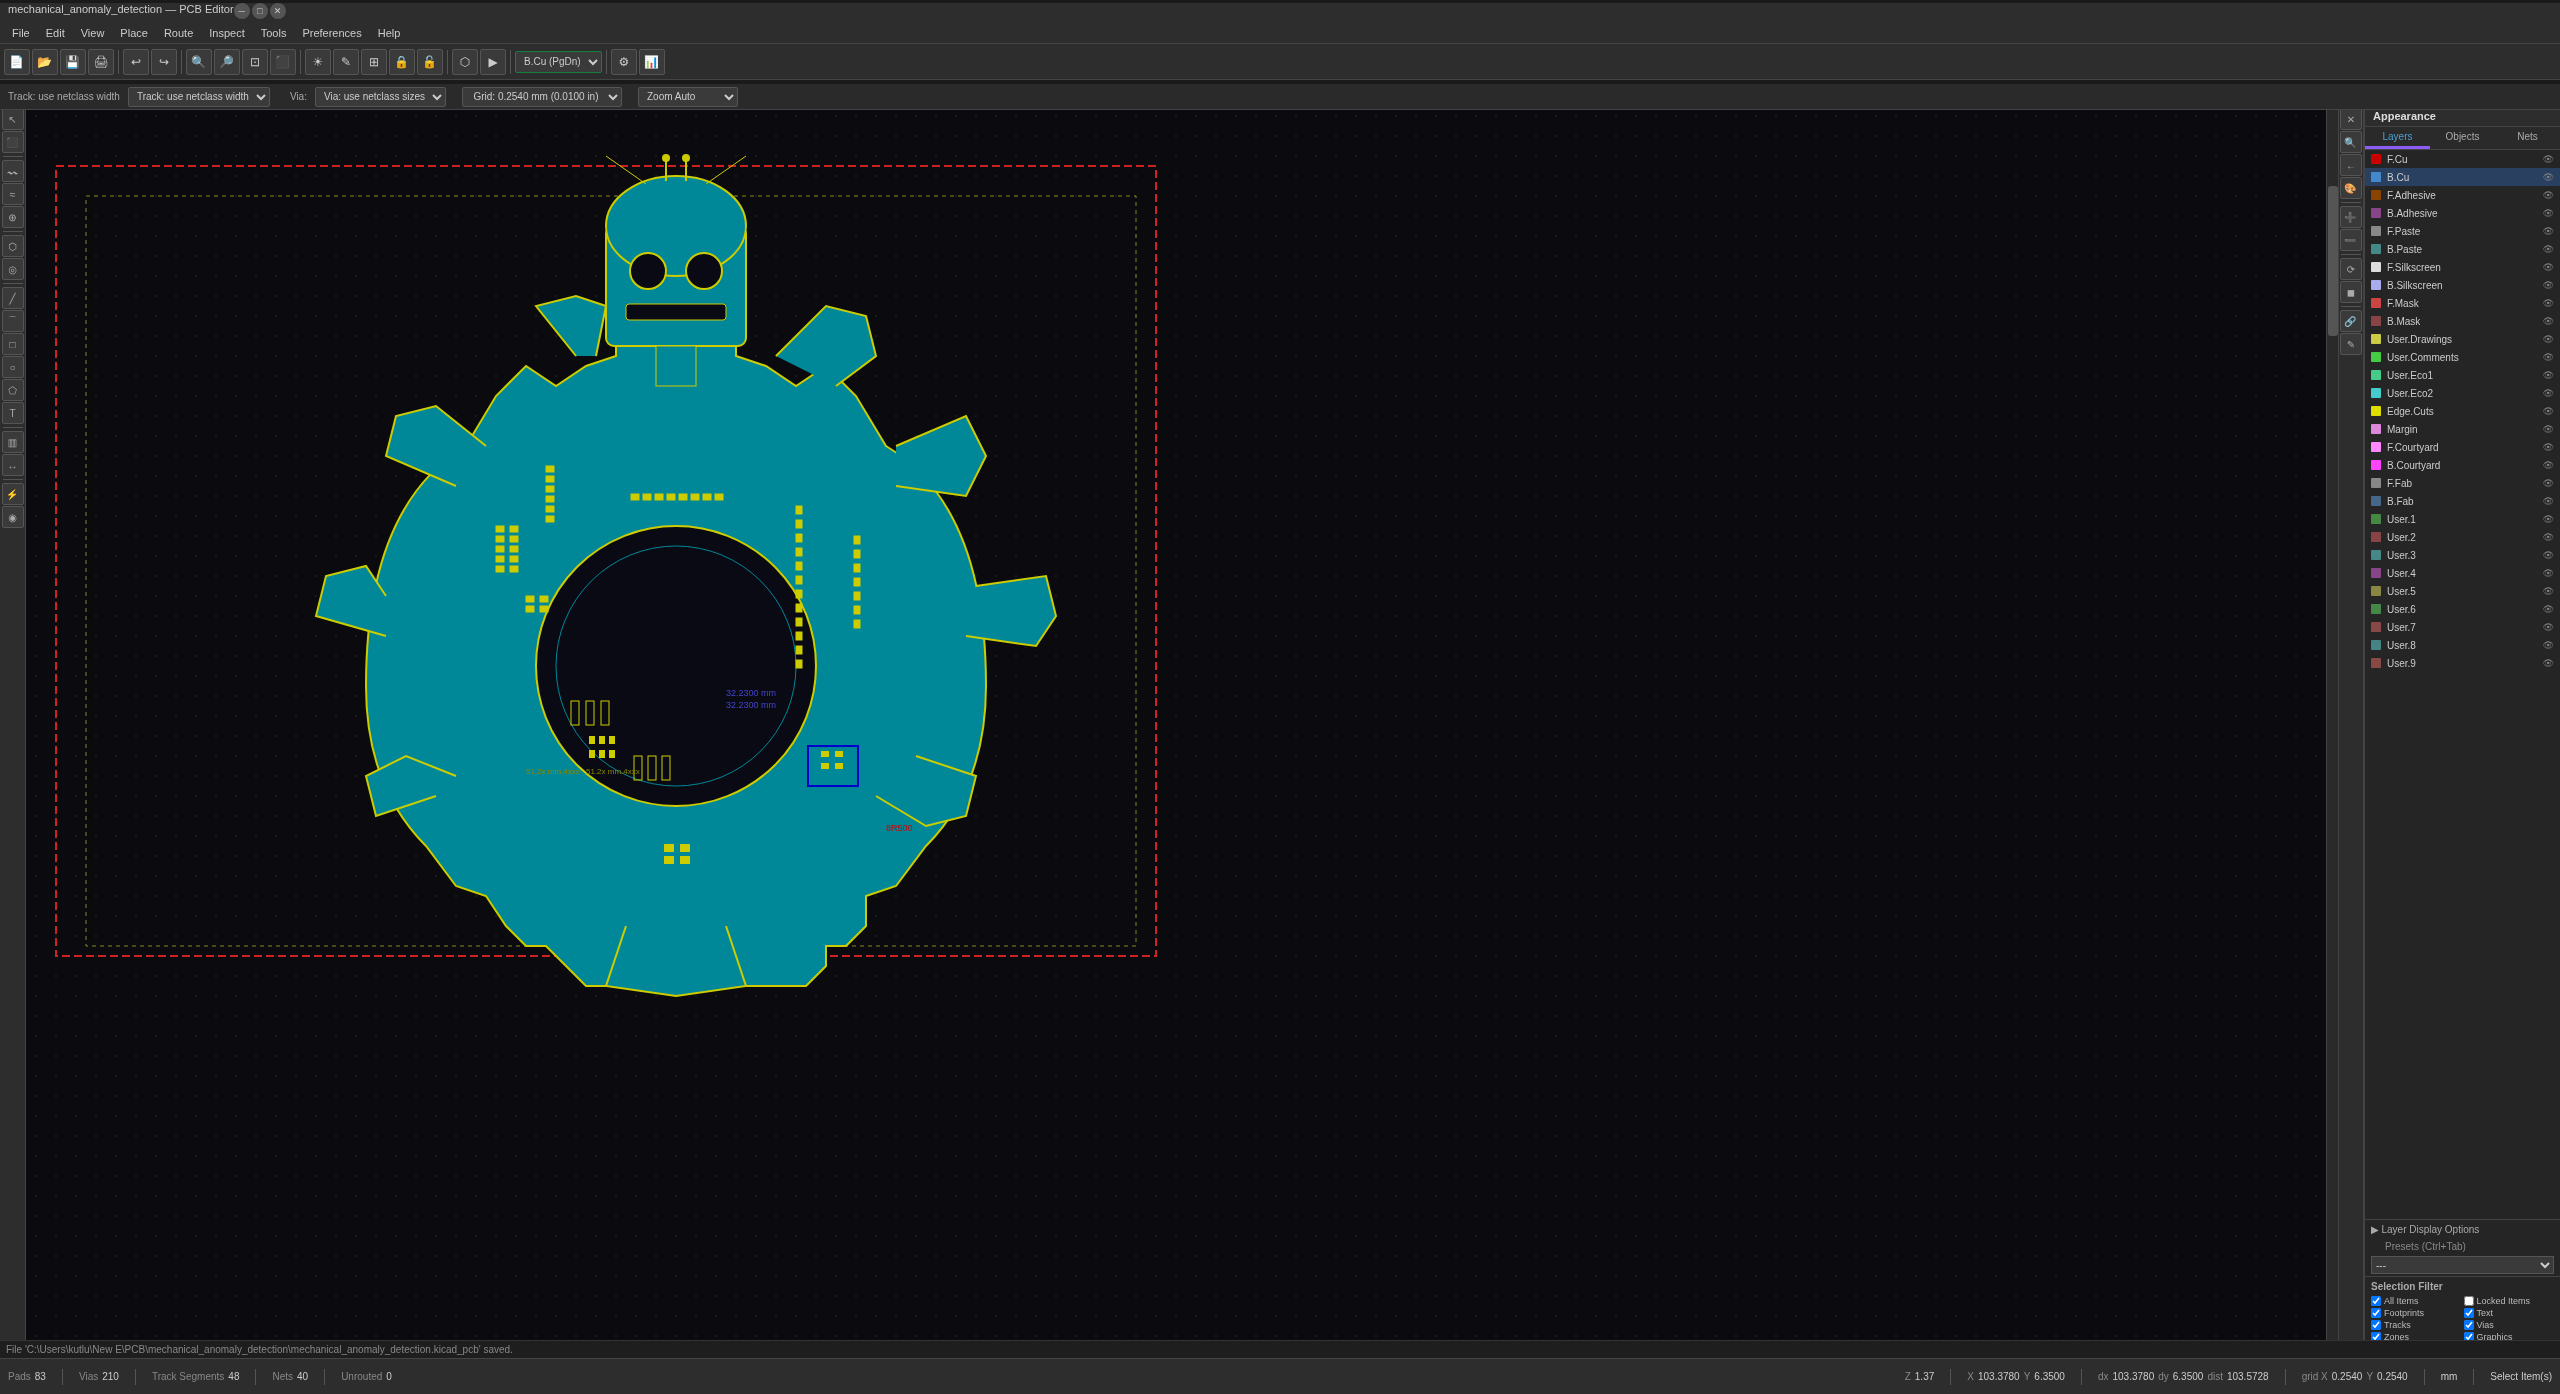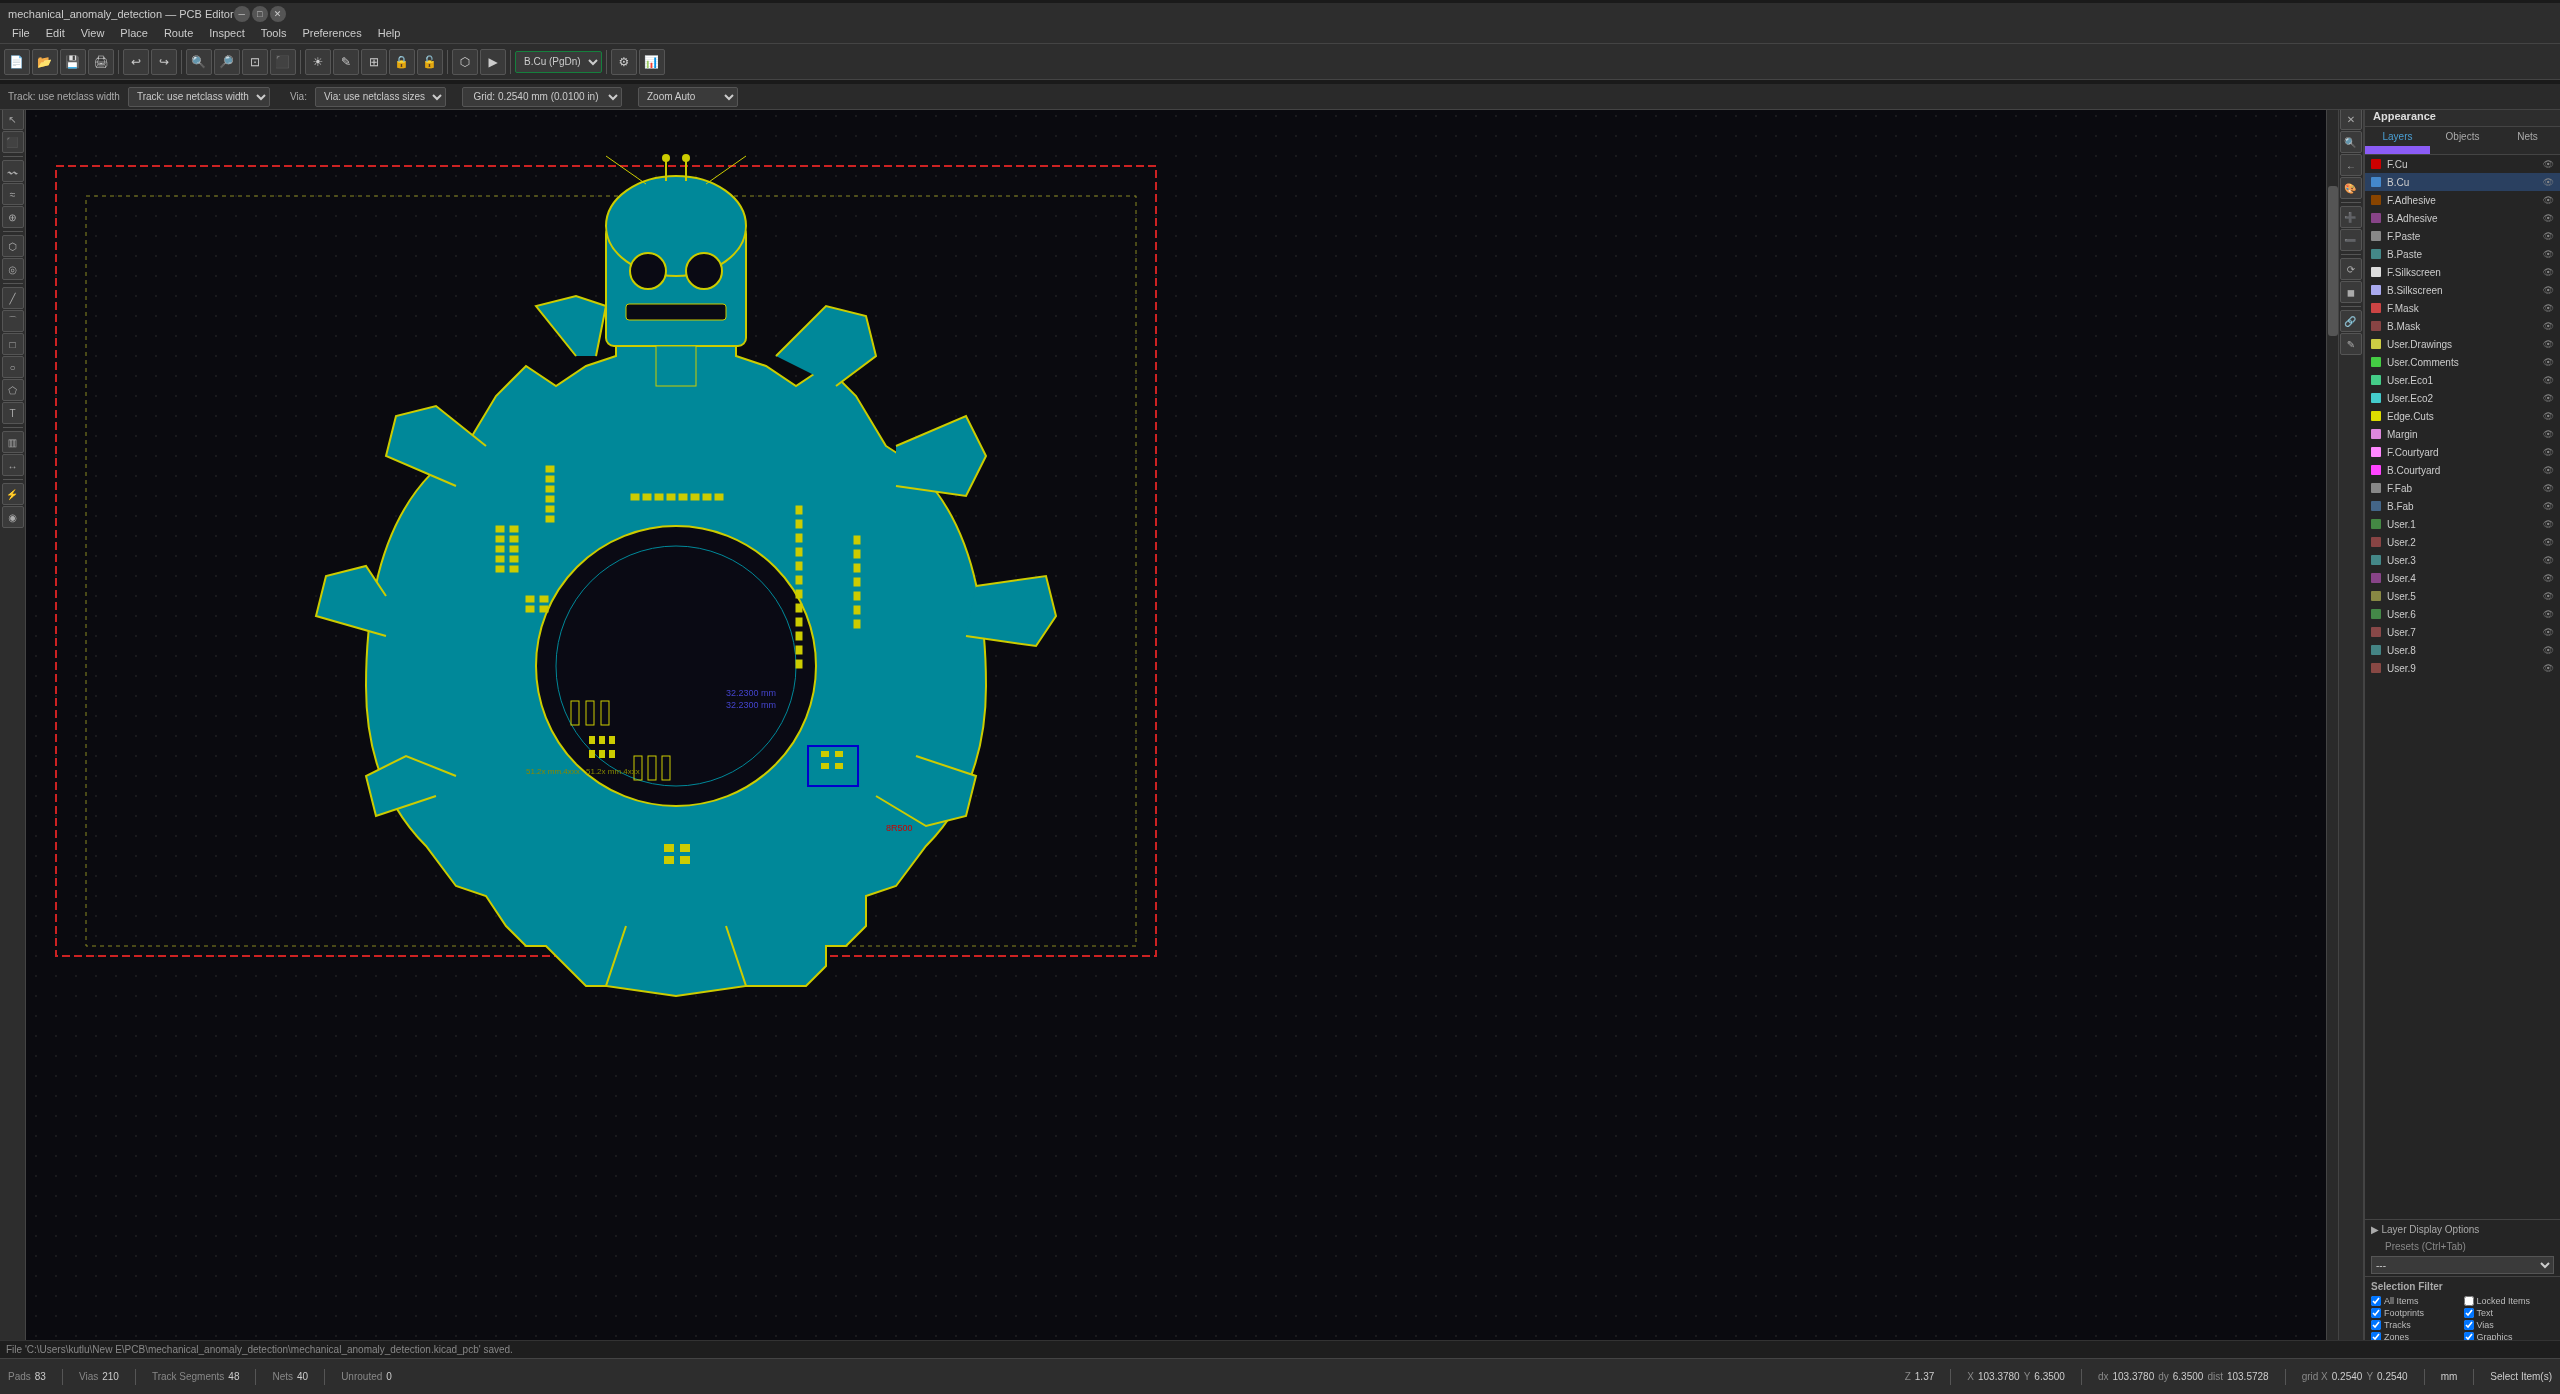--- a/index.html
+++ b/index.html
@@ -1,19 +1,19 @@
 <!DOCTYPE html>
 <html><head>
   <meta charset="utf-8">
   <style>
     * { margin: 0; padding: 0; box-sizing: border-box; }
     body { width: 2560px; height: 1394px; background: #1a1a1a; font-family: 'Segoe UI', Arial, sans-serif; font-size: 11px; color: #ccc; overflow: hidden; position: relative; }
 
     
-    #titlebar { position: absolute; top: 3px; left: 0; width: 2560px; height: 22px; background: #2d2d2d; display: flex; align-items: center; padding: 0 8px; color: #ccc; font-size: 11px; z-index: 100; border-bottom: 1px solid #444; }
+    #titlebar { position: absolute; top: 3px; left: 0; width: 2560px; height: 22px; background: #2d2d2d; display: flex; padding: 0 8px; color: #ccc; font-size: 11px; z-index: 100; border-bottom: 1px solid #444; }
     #titlebar .win-controls { display: flex; gap: 2px; }
     #titlebar .win-btn { width: 16px; height: 16px; border-radius: 50%; border: none; cursor: pointer; font-size: 9px; display: flex; align-items: center; justify-content: center; background: #555; color: #ccc; }
 
     
     #menubar { position: absolute; top: 22px; left: 0; width: 2560px; height: 22px; background: #2d2d2d; display: flex; align-items: center; padding: 0 4px; z-index: 100; border-bottom: 1px solid #444; }
     .menu-item { padding: 2px 8px; cursor: pointer; color: #ccc; font-size: 11px; }
 
     
     #toolbar { position: absolute; top: 44px; left: 0; width: 2560px; height: 36px; background: #2d2d2d; display: flex; align-items: center; padding: 0 4px; gap: 2px; z-index: 100; border-bottom: 1px solid #444; }
     .tb-btn { width: 26px; height: 26px; background: #3a3a3a; border: 1px solid #555; border-radius: 2px; cursor: pointer; display: flex; align-items: center; justify-content: center; color: #ccc; font-size: 12px; }
@@ -46,21 +46,21 @@
       background-image: radial-gradient(circle, #333 1px, transparent 1px);
       background-size: 20px 20px;
       opacity: 0.4;
     }
 
     
     #appearance { position: absolute; top: 106px; right: 0; width: 196px; bottom: 36px; background: #252525; border-left: 1px solid #444; z-index: 50; display: flex; flex-direction: column; }
     #appearance-header { background: #2d2d2d; padding: 4px 8px; font-size: 11px; color: #ddd; font-weight: bold; border-bottom: 1px solid #444; }
     #appearance-tabs { display: flex; background: #2a2a2a; border-bottom: 1px solid #444; }
     .ap-tab { flex: 1; text-align: center; padding: 4px 2px; font-size: 10px; color: #aaa; cursor: pointer; border-bottom: 2px solid transparent; }
-    .ap-tab.active { color: #4a9fd4; border-bottom: 8px solid #8b5cf6; }
+    .ap-tab.active { color: #4a9fd4; border-bottom: 3px solid #8b5cf6; }
     #layers-list { flex: 1; overflow-y: auto; }
     .layer-item { display: flex; align-items: center; padding: 2px 6px; height: 18px; cursor: pointer; }
     .layer-item.active { background: #2a4060; }
     .layer-color { width: 10px; height: 10px; border-radius: 1px; margin-right: 6px; flex-shrink: 0; }
     .layer-name { font-size: 10px; color: #ccc; }
     .layer-eye { margin-left: auto; color: #888; font-size: 9px; }
 
     
     #layer-display-options { padding: 4px 6px; border-top: 1px solid #444; font-size: 10px; color: #aaa; }
     #presets-label { padding: 2px 20px; font-size: 10px; color: #888; }

